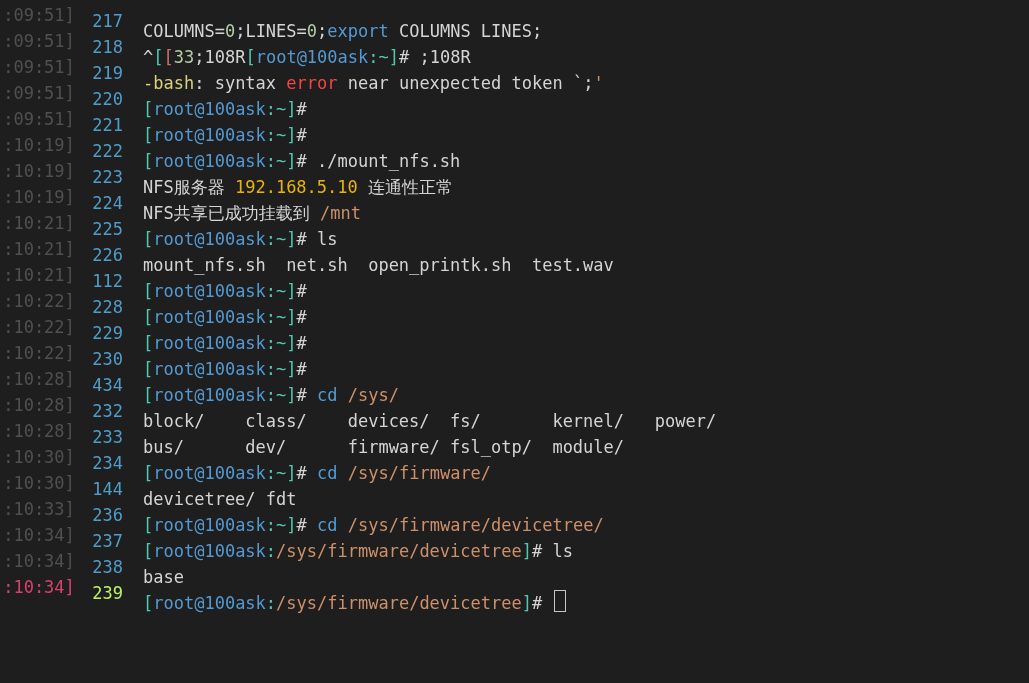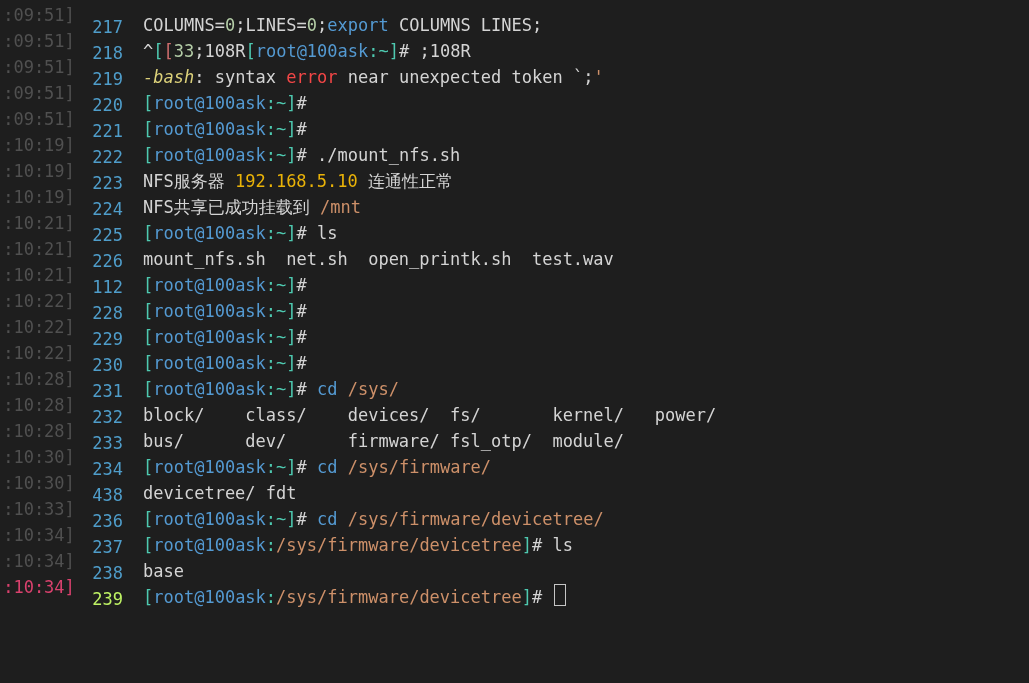--- a/index.html
+++ b/index.html
@@ -30,30 +30,30 @@
     height:26px;
     padding-right:2px;
     white-space:nowrap;
     text-align:center;
   }
   .col-lineno{
     width:55px;
     flex:0 0 55px;
     text-align:right;
     color:#4f9dca;
-    padding-top:14px;
+    padding-top:8px;
     user-select:none;
   }
   .col-lineno .lcell{
     height:26px;
     padding-right:12px;
   }
   .col-code{
     flex:1 1 auto;
-    padding-top:12px;
+    padding-top:18px;
     padding-left:8px;
     white-space:pre;
   }
   .col-code .crow{
     height:26px;
   }
   .tcell.active{
     color:#d9416d;
   }
   .lcell.active{
@@ -63,21 +63,21 @@
     
   }
 
   
   .c-num{color:#b4cda7;}          
   .c-kw{color:#549ad2;}           
   .c-path{color:#cd9069;}         
   .c-err{color:#f24646;}          
   .c-usr{color:#549ad2;}          
   .c-prmt{color:#4ec9b0;}         
-  .c-yl{color:#dcd17a;font-style:italic;}           
+  .c-yl{color:#dcd17a;}           
   .c-ip{color:#eab308;}
   .c-dflt{color:#d4d4d4;}
   .brkerr{color:#ce6d6d;}         
   .cursor{
     display:inline-block;
     width:10px;height:20px;
     border:1px solid #c6c6c6;
     vertical-align:-3px;
     margin-left:2px;
   }
@@ -119,24 +119,24 @@
       <div class="lcell">221</div>
       <div class="lcell">222</div>
       <div class="lcell">223</div>
       <div class="lcell">224</div>
       <div class="lcell">225</div>
       <div class="lcell">226</div>
       <div class="lcell">112</div>
       <div class="lcell">228</div>
       <div class="lcell">229</div>
       <div class="lcell">230</div>
-      <div class="lcell">231</div>
+      <div class="lcell">434</div>
       <div class="lcell">232</div>
       <div class="lcell">233</div>
       <div class="lcell">234</div>
-      <div class="lcell">438</div>
+      <div class="lcell">144</div>
       <div class="lcell">236</div>
       <div class="lcell">237</div>
       <div class="lcell">238</div>
       <div class="lcell active">239</div>
     </div>
   <div class="col-code" id="col-code"><div class="crow"><span class="c-dflt">COLUMNS</span><span class="c-dflt">=</span><span class="c-num">0</span><span class="c-dflt">;LINES=</span><span class="c-num">0</span><span class="c-dflt">;</span><span class="c-kw">export</span><span class="c-dflt"> COLUMNS LINES;</span></div><div class="crow"><span class="c-dflt">^</span><span class="c-prmt">[</span><span class="brkerr">[</span><span class="c-num">33</span><span class="c-dflt">;</span><span class="c-dflt">108R</span><span class="c-prmt">[</span><span class="c-usr">root@100ask</span><span class="c-prmt">:~</span><span class="c-prmt">]</span><span class="c-dflt"># ;</span><span class="c-dflt">108R</span></div><div class="crow"><span class="c-yl">-bash</span><span class="c-dflt">: syntax </span><span class="c-err">error</span><span class="c-dflt"> near unexpected token `;</span><span class="c-path">'</span></div><div class="crow"><span class="c-prmt">[</span><span class="c-usr">root@100ask</span><span class="c-prmt">:~</span><span class="c-prmt">]</span><span class="c-dflt"># </span></div><div class="crow"><span class="c-prmt">[</span><span class="c-usr">root@100ask</span><span class="c-prmt">:~</span><span class="c-prmt">]</span><span class="c-dflt"># </span></div><div class="crow"><span class="c-prmt">[</span><span class="c-usr">root@100ask</span><span class="c-prmt">:~</span><span class="c-prmt">]</span><span class="c-dflt"># ./mount_nfs.sh</span></div><div class="crow"><span class="c-dflt">NFS服务器 </span><span class="c-ip">192.168.5.10</span><span class="c-dflt"> 连通性正常</span></div><div class="crow"><span class="c-dflt">NFS共享已成功挂载到 </span><span class="c-path">/mnt</span></div><div class="crow"><span class="c-prmt">[</span><span class="c-usr">root@100ask</span><span class="c-prmt">:~</span><span class="c-prmt">]</span><span class="c-dflt"># ls</span></div><div class="crow"><span class="c-dflt">mount_nfs.sh  net.sh  open_printk.sh  test.wav</span></div><div class="crow"><span class="c-prmt">[</span><span class="c-usr">root@100ask</span><span class="c-prmt">:~</span><span class="c-prmt">]</span><span class="c-dflt"># </span></div><div class="crow"><span class="c-prmt">[</span><span class="c-usr">root@100ask</span><span class="c-prmt">:~</span><span class="c-prmt">]</span><span class="c-dflt"># </span></div><div class="crow"><span class="c-prmt">[</span><span class="c-usr">root@100ask</span><span class="c-prmt">:~</span><span class="c-prmt">]</span><span class="c-dflt"># </span></div><div class="crow"><span class="c-prmt">[</span><span class="c-usr">root@100ask</span><span class="c-prmt">:~</span><span class="c-prmt">]</span><span class="c-dflt"># </span></div><div class="crow"><span class="c-prmt">[</span><span class="c-usr">root@100ask</span><span class="c-prmt">:~</span><span class="c-prmt">]</span><span class="c-dflt"># </span><span class="c-kw">cd</span><span class="c-dflt"> </span><span class="c-path">/sys/</span></div><div class="crow"><span class="c-dflt">block/    class/    devices/  fs/       kernel/   power/</span></div><div class="crow"><span class="c-dflt">bus/      dev/      firmware/ fsl_otp/  module/</span></div><div class="crow"><span class="c-prmt">[</span><span class="c-usr">root@100ask</span><span class="c-prmt">:~</span><span class="c-prmt">]</span><span class="c-dflt"># </span><span class="c-kw">cd</span><span class="c-dflt"> </span><span class="c-path">/sys/firmware/</span></div><div class="crow"><span class="c-dflt">devicetree/ fdt</span></div><div class="crow"><span class="c-prmt">[</span><span class="c-usr">root@100ask</span><span class="c-prmt">:~</span><span class="c-prmt">]</span><span class="c-dflt"># </span><span class="c-kw">cd</span><span class="c-dflt"> </span><span class="c-path">/sys/firmware/devicetree/</span></div><div class="crow"><span class="c-prmt">[</span><span class="c-usr">root@100ask</span><span class="c-prmt">:</span><span class="c-path">/sys/firmware/devicetree</span><span class="c-prmt">]</span><span class="c-dflt"># ls</span></div><div class="crow"><span class="c-dflt">base</span></div><div class="crow active"><span class="c-prmt">[</span><span class="c-usr">root@100ask</span><span class="c-prmt">:</span><span class="c-path">/sys/firmware/devicetree</span><span class="c-prmt">]</span><span class="c-dflt"># </span><span class="cursor"></span></div></div>
 </div>
 
 </body></html>

